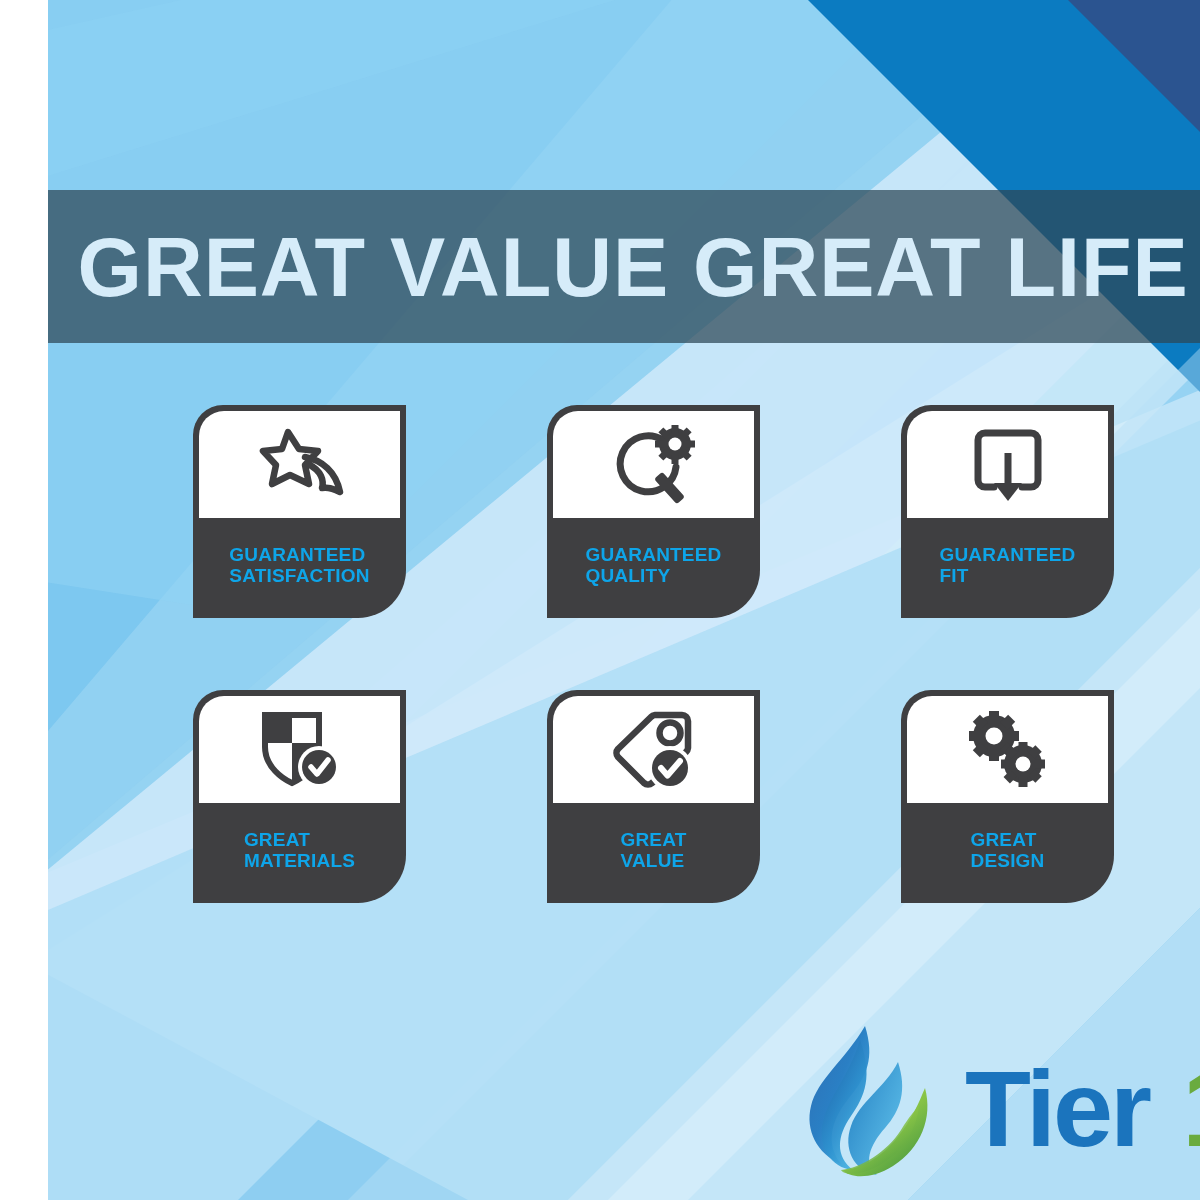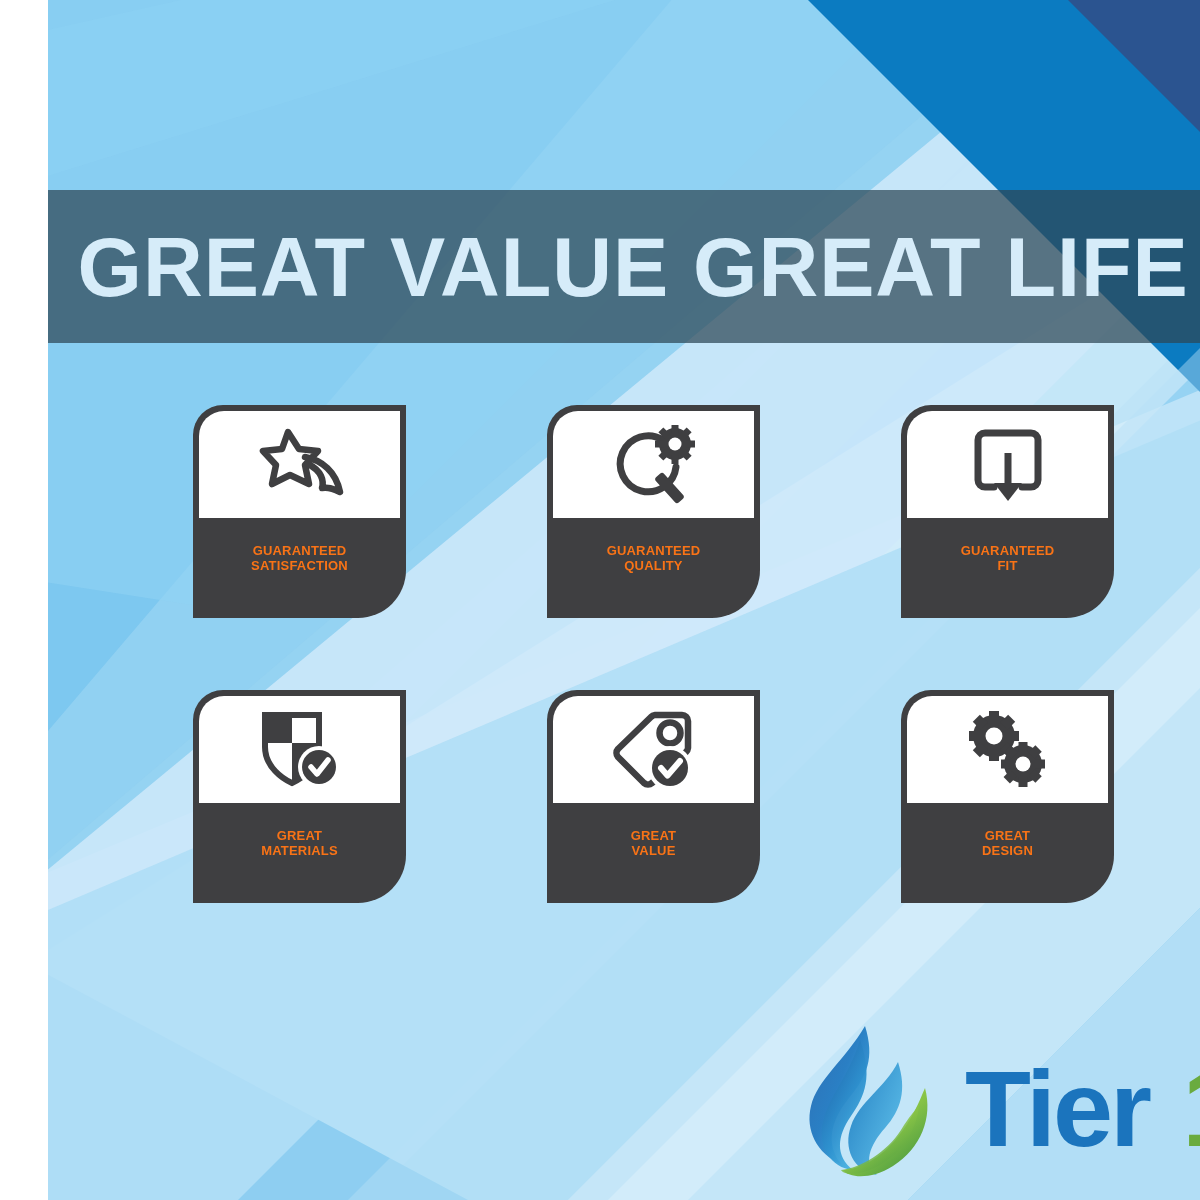--- a/index.html
+++ b/index.html
@@ -75,25 +75,24 @@
   }
   .card-top svg { display:block; }
   .card-label {
     flex:1;
     display:flex;
     align-items:flex-start;
     justify-content:center;
     padding-top:26px;
   }
   .card-label span {
-    color:#f97316;
-    font-size:13px;
+    color:#0ea5e9;
+    font-size:19px;
     font-weight:bold;
     line-height:1.12;
-    text-align:center;
     letter-spacing:0.2px;
     display:block;
     white-space:pre-line;
   }
 
   
   #logo {
     position:absolute;
     left:749px; top:1018px;
     width:460px; height:165px;

